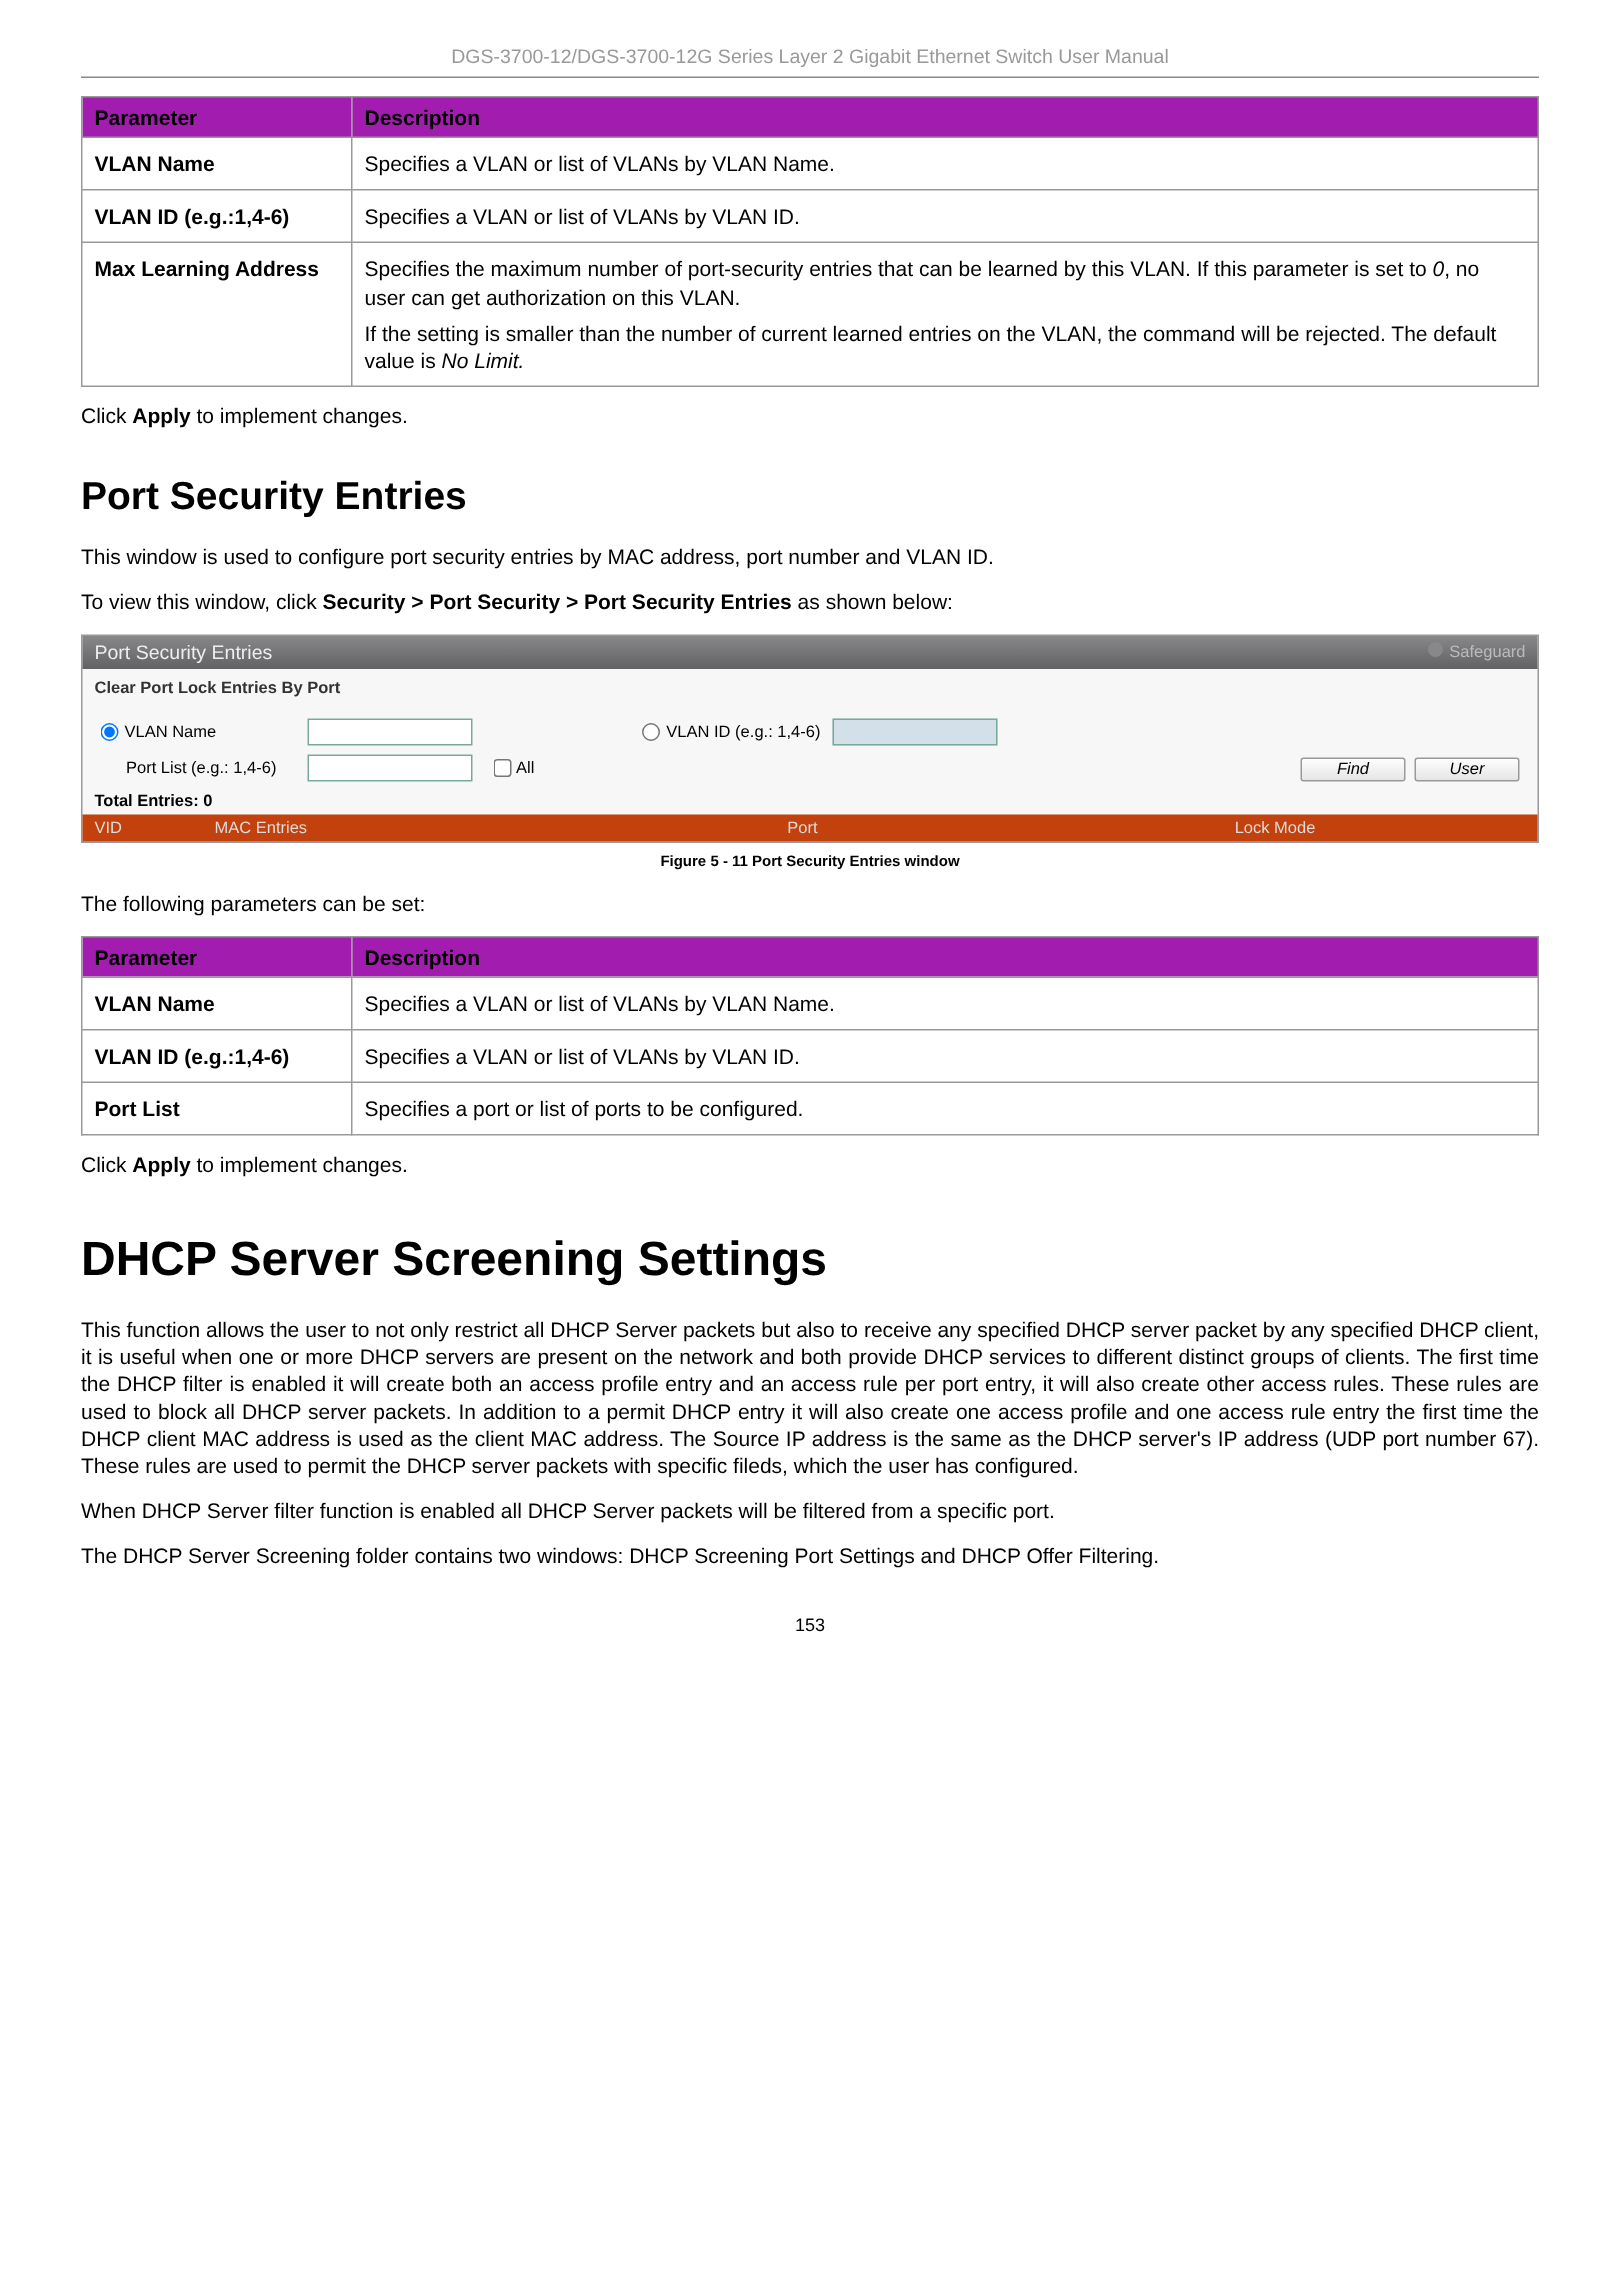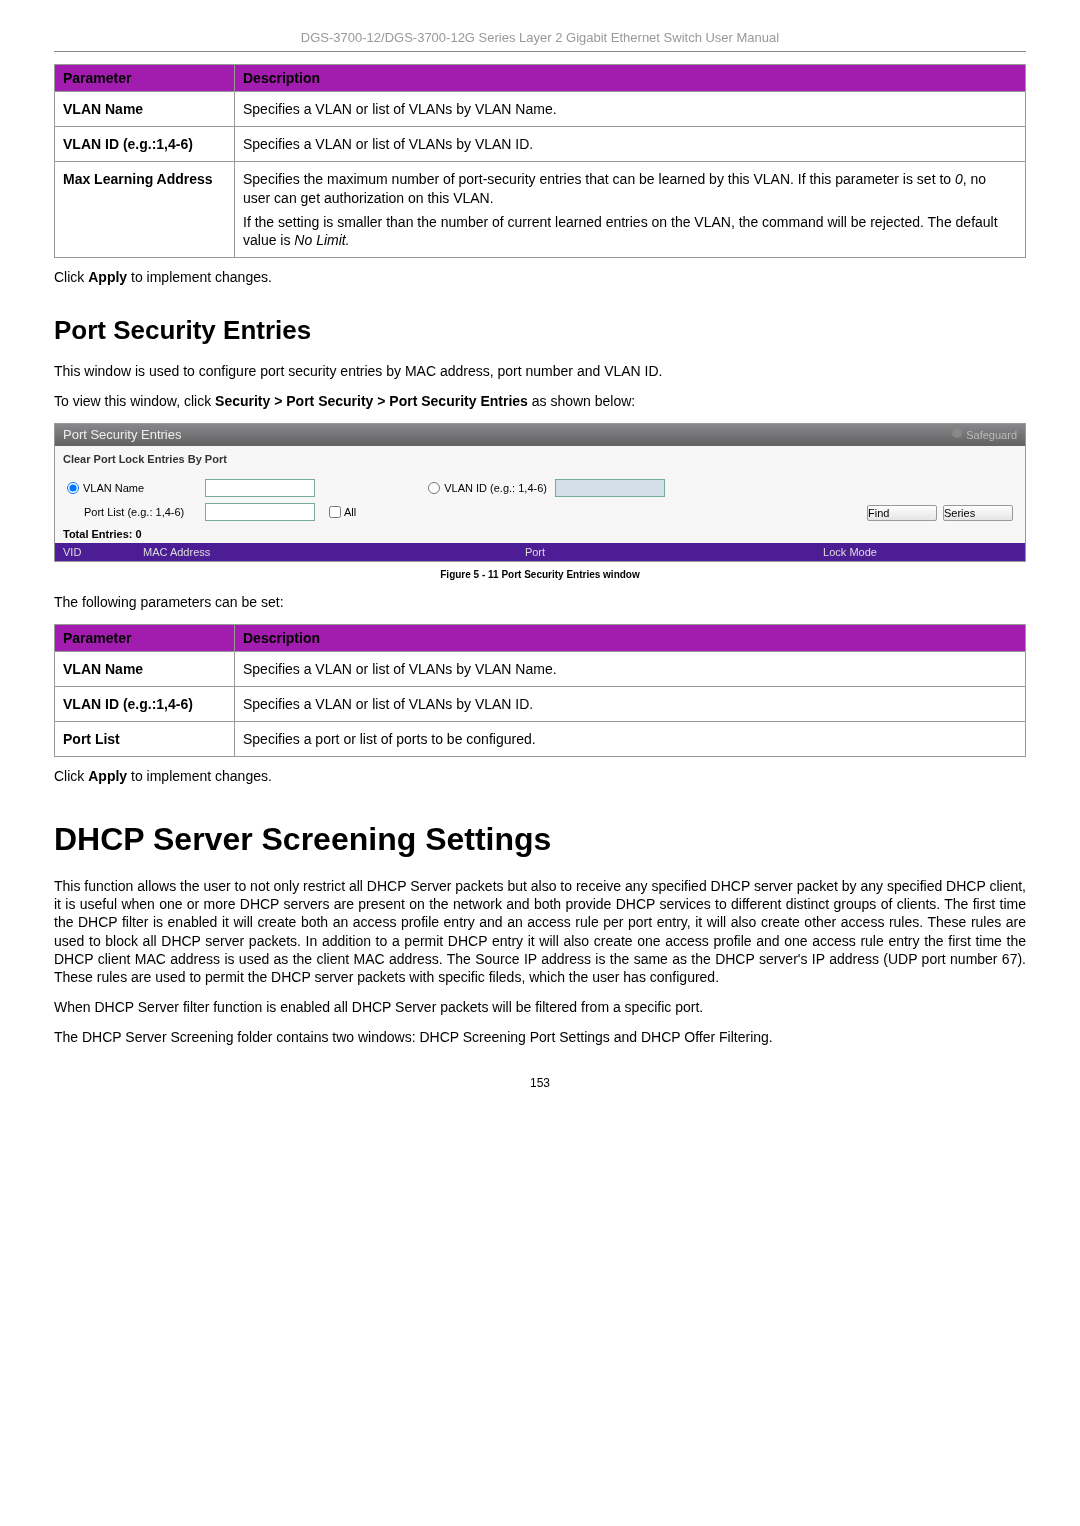--- a/index.html
+++ b/index.html
@@ -164,40 +164,41 @@
       gap: 8px;
     }
     .form-btn-row {
       display: flex;
       gap: 6px;
     }
     .ui-btn {
       font-size: 11px;
       padding: 1px 0;
       width: 70px;
-      text-align: left;
+      text-align: center;
       background: linear-gradient(#fefefe, #e5e5e5);
       border: 1px solid #999;
       border-radius: 2px;
       cursor: pointer;
+      font-style: italic;
     }
     .ui-btn-row2 {
       display: flex;
       justify-content: flex-end;
       padding: 4px 12px 8px 12px;
       gap: 6px;
     }
     .ui-total {
       font-weight: bold;
       font-size: 11px;
       padding: 2px 8px;
     }
     .ui-col-header {
       display: flex;
-      background: #4c1d95;
+      background: #c2410c;
       color: #ddd;
       font-size: 11px;
     }
     .ui-col-header .col1 { width: 80px; padding: 2px 8px; }
     .ui-col-header .col2 { width: 260px; padding: 2px 8px; }
     .ui-col-header .col3 { width: 280px; padding: 2px 8px; text-align: center;}
     .ui-col-header .col4 { flex: 1; padding: 2px 8px; text-align: center;}
     .figure-caption {
       text-align: center;
       font-weight: bold;
@@ -315,30 +316,30 @@
         <input type="radio" style="">
         <span>VLAN ID (e.g.: 1,4-6)</span>
       </label>
       <input type="text" style="">
     </div>
 
     <div class="form-right">
       <div style="height:18px;"></div>
       <div class="form-btn-row">
         <button class="ui-btn">Find</button>
-        <button class="ui-btn">Series</button>
+        <button class="ui-btn">User</button>
       </div>
     </div>
   </div>
 
 
   <div class="ui-total">Total Entries:  0</div>
   <div class="ui-col-header">
     <div class="col1">VID</div>
-    <div class="col2">MAC Address</div>
+    <div class="col2">MAC Entries</div>
     <div class="col3">Port</div>
     <div class="col4">Lock Mode</div>
   </div>
 </div>
 
 <div class="figure-caption">Figure 5 - 11 Port Security Entries window</div>
 
 <p class="body-text">The following parameters can be set:</p>
 
 <table class="param-table">

